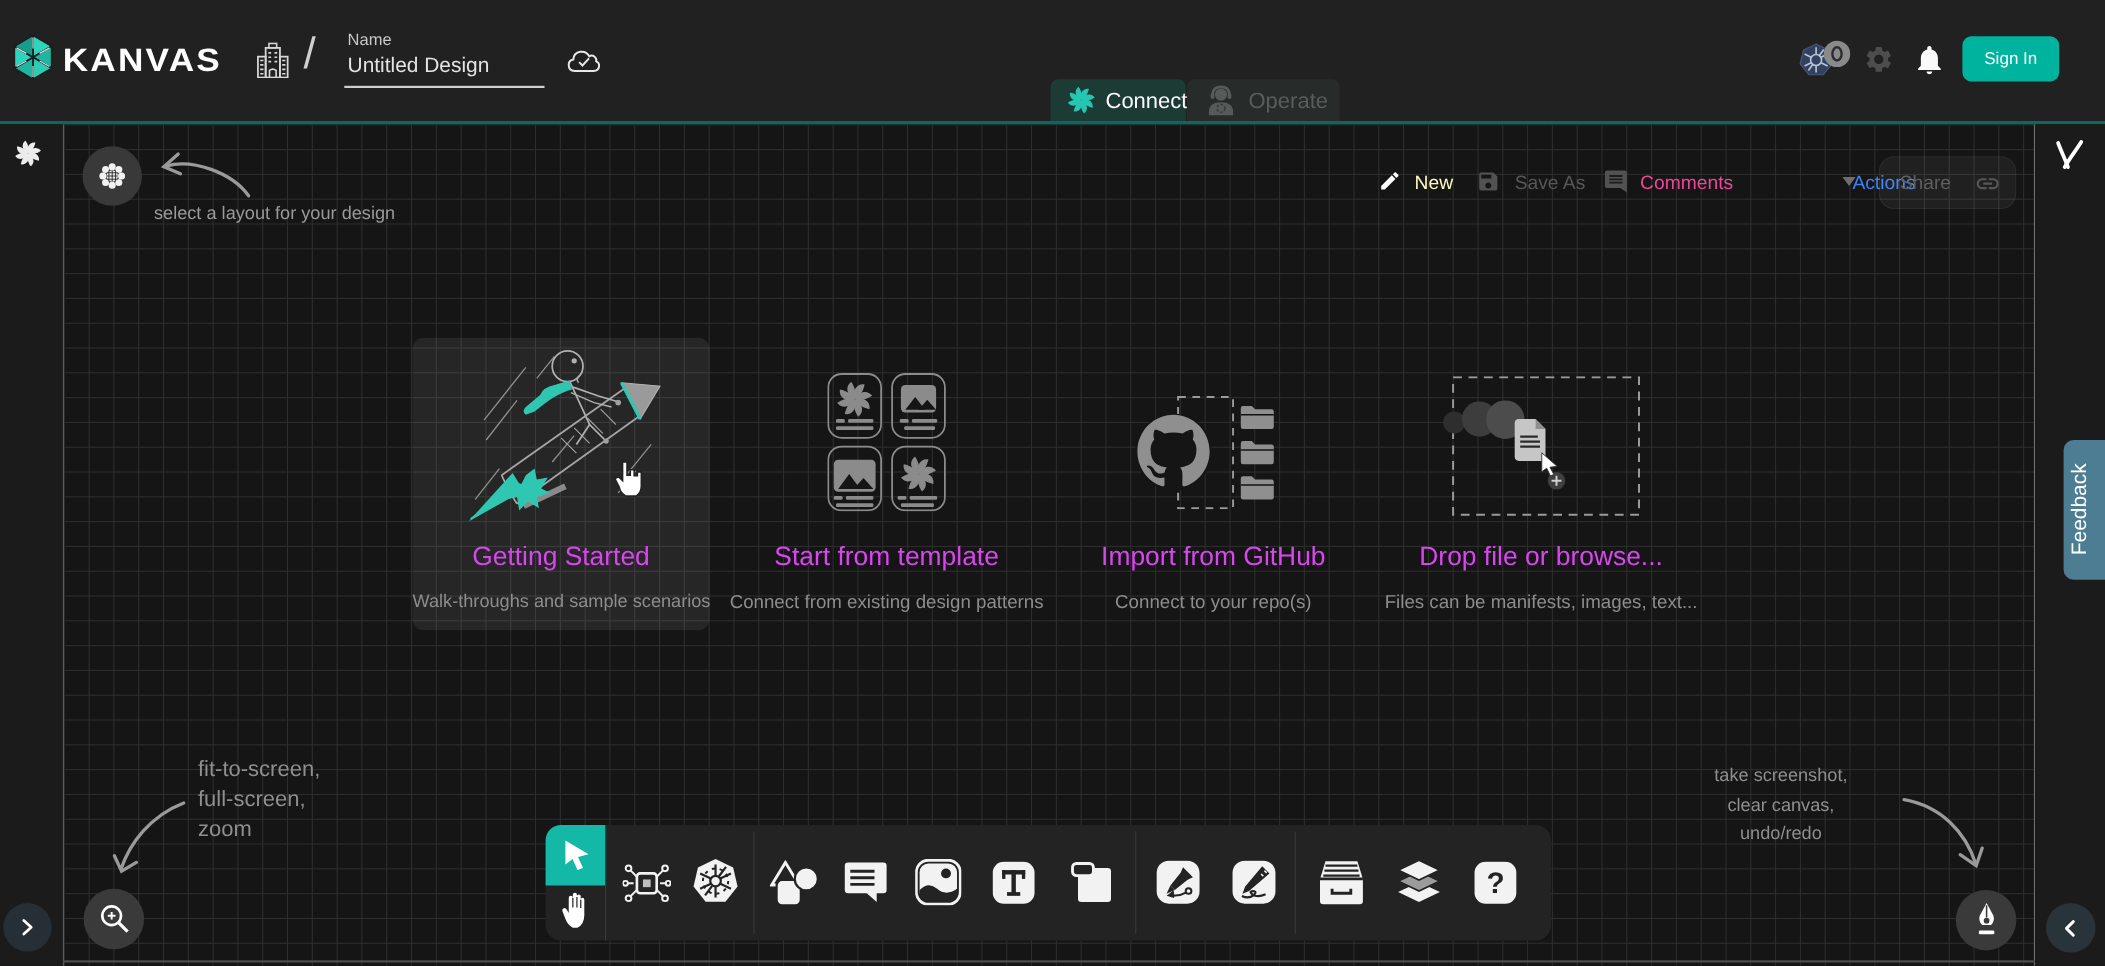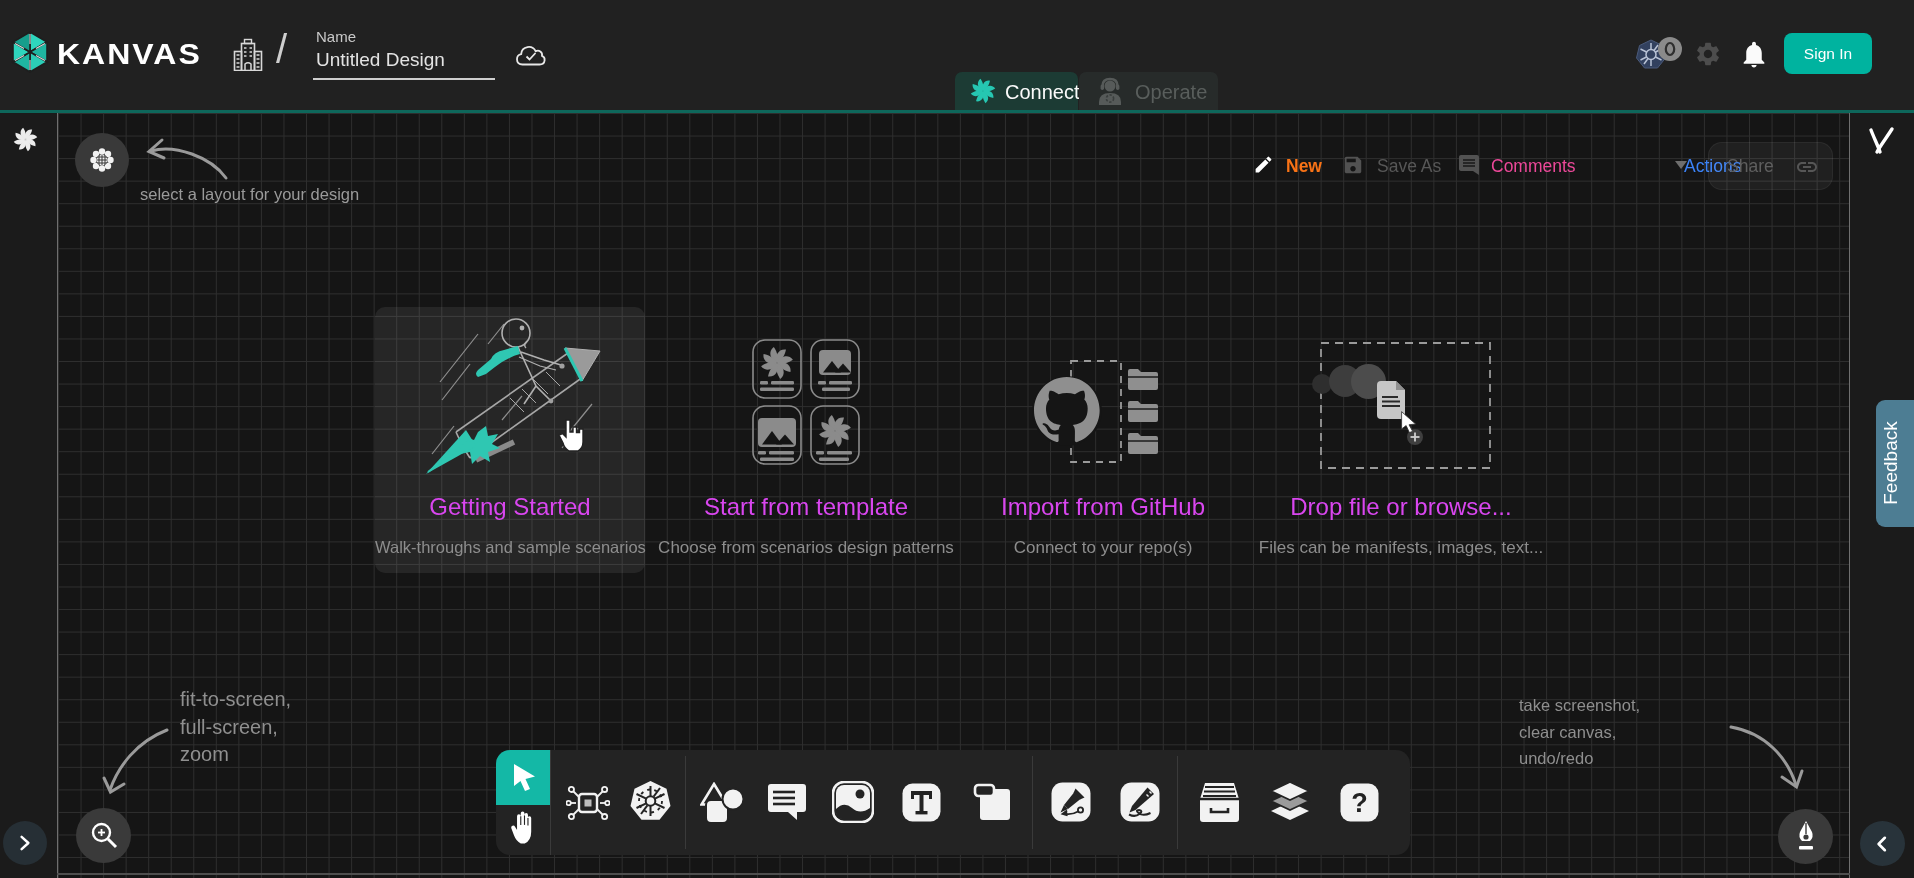--- a/index.html
+++ b/index.html
@@ -153,21 +153,21 @@
 <div class="abs" style="left:1876px;top:400px;width:38px;height:127px;background:#4d7d93;border-radius:9px 0 0 9px"></div>
 <div class="abs" style="left:1845px;top:448px;width:100px;height:30px;transform:rotate(-90deg);color:#fff;font-size:19px;text-align:center">Feedback</div>
 <div class="abs" style="left:1860px;top:821px;width:45px;height:45px;border-radius:50%;background:#28333a"></div>
 <svg class="abs" style="left:1873px;top:835px" width="18" height="18" viewBox="0 0 16 16" fill="none" stroke="#fff" stroke-width="2.4" stroke-linecap="round" stroke-linejoin="round">
     <path d="M10.5 2.5 L5 8 L10.5 13.5"></path>
   </svg>
 
 <svg class="abs" style="left:1253px;top:154px" width="21" height="21" viewBox="0 0 24 24" fill="#fff">
  <path d="M3 17.25V21h3.75L17.8 9.94l-3.75-3.75L3 17.25zM20.7 7.04c.39-.39.39-1.02 0-1.41l-2.34-2.34a.996.996 0 0 0-1.41 0l-1.83 1.83 3.75 3.75 1.83-1.83z"></path>
 </svg>
-<div class="abs" style="left:1286px;top:156px;font-size:17.5px;font-weight:700;color:#f97316">New</div>
+<div class="abs" style="left:1286px;top:156px;font-size:17.5px;font-weight:400;color:#fef9c3">New</div>
 <svg class="abs" style="left:1342px;top:154px" width="22" height="22" viewBox="0 0 24 24" fill="#525252">
  <path d="M17 3H5c-1.11 0-2 .9-2 2v14c0 1.1.89 2 2 2h14c1.1 0 2-.9 2-2V7l-4-4zM12 19c-1.66 0-3-1.34-3-3s1.34-3 3-3 3 1.34 3 3-1.34 3-3 3zm3-10H5V5h10v4z"></path>
 </svg>
 <div class="abs" style="left:1377px;top:156px;font-size:17.5px;color:#575757">Save As</div>
 <svg class="abs" style="left:1457px;top:153px" width="24" height="24" viewBox="0 0 24 24" fill="#525252">
  <path d="M20 2H4c-1.1 0-2 .9-2 2v12c0 1.1.9 2 2 2h12l6 4V4c0-1.1-.9-2-2-2z"></path>
  <g stroke="#1c1c1c" stroke-width="1.6">
       <line x1="6" y1="7" x2="18" y2="7"></line>
       <line x1="6" y1="10" x2="18" y2="10"></line>
       <line x1="6" y1="13" x2="18" y2="13"></line>
@@ -317,21 +317,21 @@
   <rect x="67" y="118.5" width="30" height="3.4" rx="1.2"></rect>
  </g>
  <g fill="#151515">
   <path d="M71 33.5 L80 22 L89 33.5 Z"></path>
       <path d="M83 33.5 L91 24.5 L99 33.5 Z"></path>
   <path d="M10 105.5 L20 92 L30 105.5 Z"></path>
       <path d="M24 105.5 L33 95.5 L42 105.5 Z"></path>
  </g>
 </svg>
 <div class="abs ctitle" style="left:656px;top:493px;width:300px">Start from template</div>
-<div class="abs csub" style="left:656px;top:538px;width:300px">Choose from scenarios design patterns</div>
+<div class="abs csub" style="left:656px;top:538px;width:300px">Connect from existing design patterns</div>
 
 <svg class="abs" style="left:1070px;top:360px" width="52" height="103">
     <rect x="1" y="1" width="50" height="101" fill="none" stroke="#9a9a9a" stroke-width="1.8" stroke-dasharray="7 6"></rect>
   </svg>
 <svg class="abs" style="left:1032px;top:376px" width="70" height="70" viewBox="0 0 70 70">
  <circle cx="35" cy="35" r="35" fill="#151515"></circle>
  <path transform="translate(2,1) scale(0.67)" d="M49 0C21.9 0 0 22.3 0 49.8c0 22 14 40.7 33.5 47.3 2.4.5 3.3-1.1 3.3-2.4 0-1.2-.1-5.2-.1-9.4-13.6 3-16.5-5.9-16.5-5.9-2.2-5.8-5.5-7.3-5.5-7.3-4.5-3.1.3-3.1.3-3.1 5 .3 7.6 5.2 7.6 5.2 4.4 7.7 11.6 5.5 14.4 4.2.4-3.3 1.7-5.5 3.1-6.8-10.8-1.2-22.2-5.5-22.2-24.6 0-5.5 1.9-9.9 5-13.4-.5-1.2-2.2-6.3.5-13.1 0 0 4.1-1.3 13.4 5.1 3.9-1.1 8.1-1.6 12.2-1.6s8.3.6 12.2 1.6c9.3-6.5 13.4-5.1 13.4-5.1 2.7 6.8 1 11.9.5 13.1 3.2 3.5 5 7.9 5 13.4 0 19.1-11.4 23.3-22.3 24.6 1.8 1.6 3.3 4.6 3.3 9.3 0 6.8-.1 12.2-.1 13.9 0 1.3.9 2.9 3.3 2.4C84 90.5 98 71.8 98 49.8 98 22.3 76.1 0 49 0z" fill="#8f8f8f"></path>
 </svg>
 <svg class="abs" style="left:1127px;top:368px" width="32" height="23" viewBox="0 0 32 23" fill="#8f8f8f">
     <path d="M1 3 Q1 1 3 1 L11 1 L14 4 L29 4 Q31 4 31 6 L31 20 Q31 22 29 22 L3 22 Q1 22 1 20 Z"></path>
@@ -380,21 +380,21 @@
  <path d="M6 56 L12.5 70 L26 62"></path>
 </svg>
 <div class="abs" style="left:76px;top:808px;width:55px;height:55px;border-radius:50%;background:#3a3a3a"></div>
 <svg class="abs" style="left:89px;top:820px" width="30" height="30" viewBox="0 0 30 30" fill="none" stroke="#fff">
  <circle cx="12.5" cy="12.5" r="8.5" stroke-width="2.4"></circle>
  <line x1="19" y1="19" x2="27" y2="27" stroke-width="3"></line>
  <line x1="12.5" y1="9" x2="12.5" y2="16" stroke-width="1.8"></line>
     <line x1="9" y1="12.5" x2="16" y2="12.5" stroke-width="1.8"></line>
 </svg>
 
-<div class="abs hint" style="left:1519px;top:692px;width:200px;text-align:left;font-size:16.5px;line-height:26.5px">take screenshot,<br>clear canvas,<br>undo/redo</div>
+<div class="abs hint" style="left:1519px;top:692px;width:200px;text-align:center;font-size:16.5px;line-height:26.5px">take screenshot,<br>clear canvas,<br>undo/redo</div>
 <svg class="abs" style="left:1725px;top:715px" width="80" height="85" viewBox="0 0 80 85" fill="none" stroke="#9a9a9a" stroke-width="3" stroke-linecap="round">
  <path d="M6 12 C40 18 62 42 71 70"></path>
  <path d="M57 62 L71.5 72 L77 56"></path>
 </svg>
 <div class="abs" style="left:1778px;top:809px;width:55px;height:55px;border-radius:50%;background:#3a3a3a"></div>
 <svg class="abs" style="left:1792px;top:820px" width="28" height="33" viewBox="0 0 28 33" fill="#fff">
  <path d="M14 1 L20 12 Q22 17 18 21 L10 21 Q6 17 8 12 Z"></path>
  <circle cx="14" cy="17" r="2.6" fill="#3a3a3a"></circle>
  <line x1="14" y1="3" x2="14" y2="14" stroke="#3a3a3a" stroke-width="1.4"></line>
  <rect x="7" y="26" width="14" height="3.4" rx="1"></rect>

